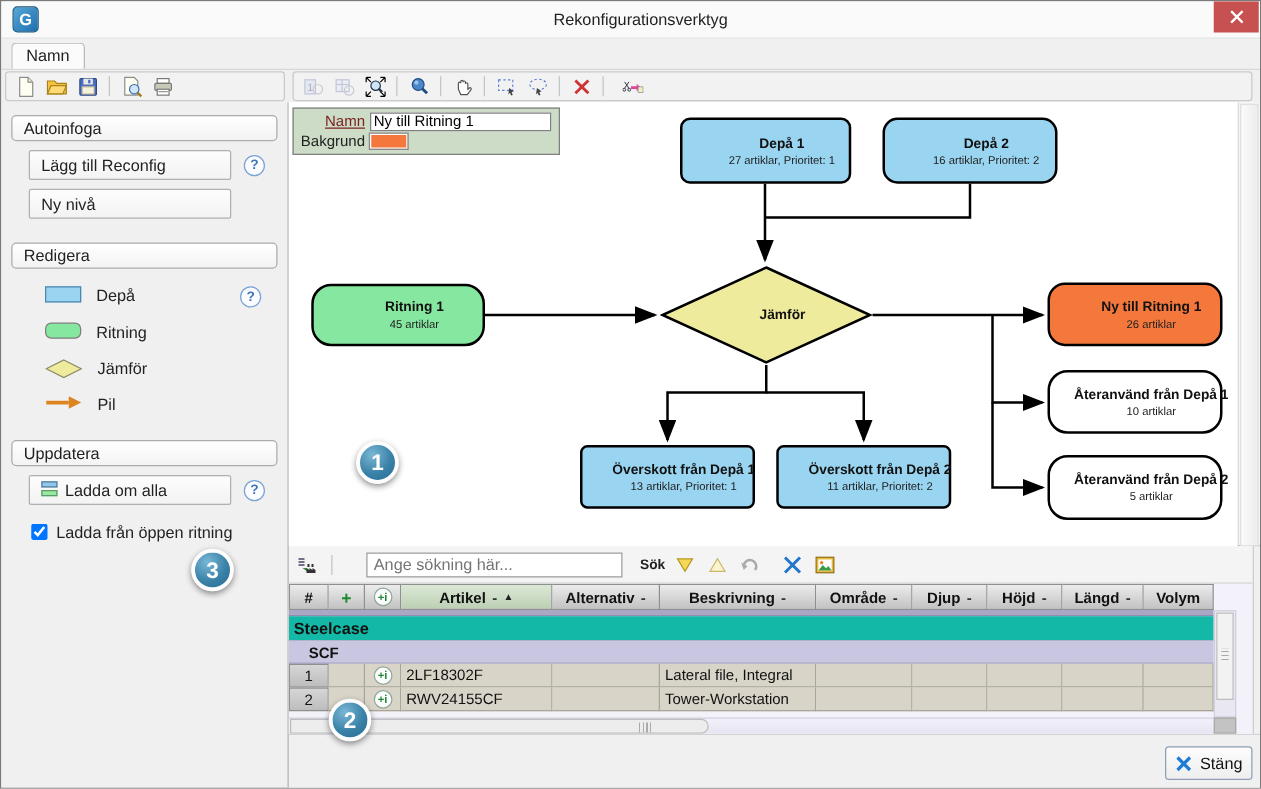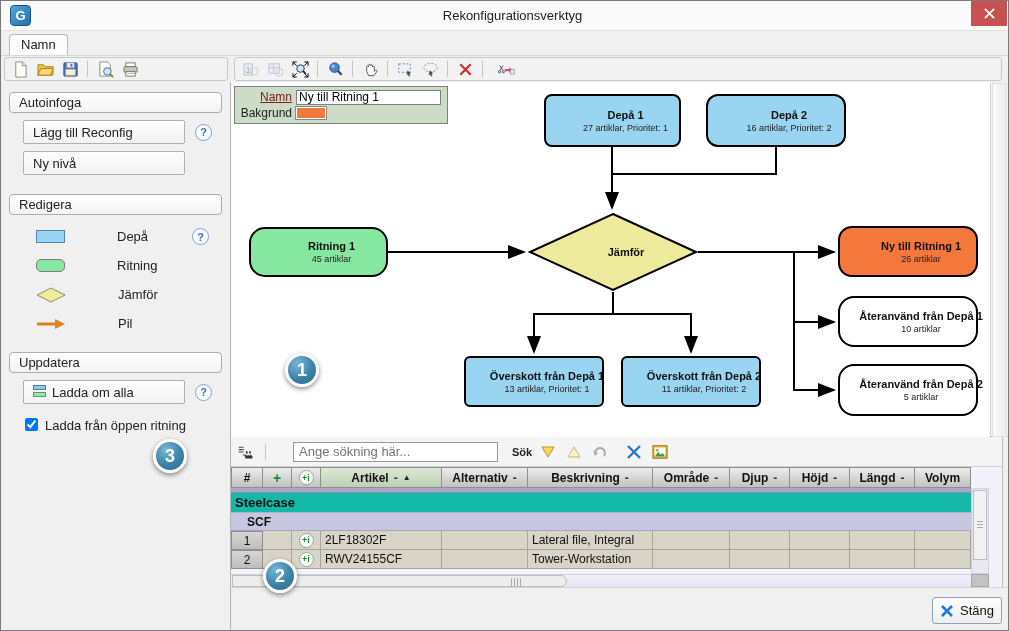--- a/index.html
+++ b/index.html
@@ -35,26 +35,26 @@
   .main { width:777px; display:flex; flex-direction:column; background:#f0f0f0; }
 
   
   .sb-header { margin:10px 8px 0 8px; height:21px; border:1px solid #adadad; border-radius:4px;
     background:linear-gradient(#ffffff,#f3f3f3); font-size:13px; color:#222; display:flex; align-items:center; padding-left:9px; }
   .sb-btnrow { display:flex; align-items:center; margin:7px 0 0 22px; gap:10px; }
   .sb-btn { width:162px; height:24px; border:1px solid #b0b0b0; border-radius:2px; background:linear-gradient(#fdfdfd,#f3f3f3);
     font-size:13px; color:#222; text-align:left; padding-left:9px; display:flex; align-items:center; gap:6px; }
   .help { width:17px; height:17px; border-radius:50%; border:1px solid #7ba4d4; color:#3f74b5; background:#fbfcff;
     font-size:11px; font-weight:bold; display:flex; align-items:center; justify-content:center; }
-  .pal-row { display:flex; align-items:center; margin:14px 0 0 35px; height:15px;gap:40px; }
+  .pal-row { display:flex; align-items:flex-start; margin:14px 0 0 35px; height:15px; }
   .pal-label { font-size:13px; color:#222; margin-left:12px; }
   .pal-help { margin-left:auto; margin-right:21px; }
   .shape-depa { width:29px; height:13px; background:#99d4f0; border:1px solid #4f86ad; }
   .shape-ritning { width:29px; height:13px; background:#86e8a0; border:1px solid #7d7d7d; border-radius:5px; }
-  .chk-row { display:flex; align-items:flex-start; margin:14px 0 0 24px; gap:7px; font-size:13px; color:#222; }
+  .chk-row { display:flex; align-items:center; margin:14px 0 0 24px; gap:7px; font-size:13px; color:#222; }
   .ladda-icon { width:13px; height:14px; display:flex; flex-direction:column; gap:2px; }
   .ladda-icon i { display:block; height:5px; border:1px solid #5a7a9a; }
   .ladda-icon i:first-child { background:#8ec9ec; }
   .ladda-icon i:last-child { background:#98e8a0; border-color:#5a9a6a; }
 
   
   .diagram-wrap { height:355px; display:flex; background:#fff; border-bottom:1px solid #c0c0c0; }
   .canvas { position:relative; width:759px; height:355px; background:#fff; overflow:hidden; }
   .connectors { position:absolute; left:0; top:0; pointer-events:none; }
   .vscroll { width:18px; background:#f4f4f4; border-left:1px solid #d6d6d6; }

